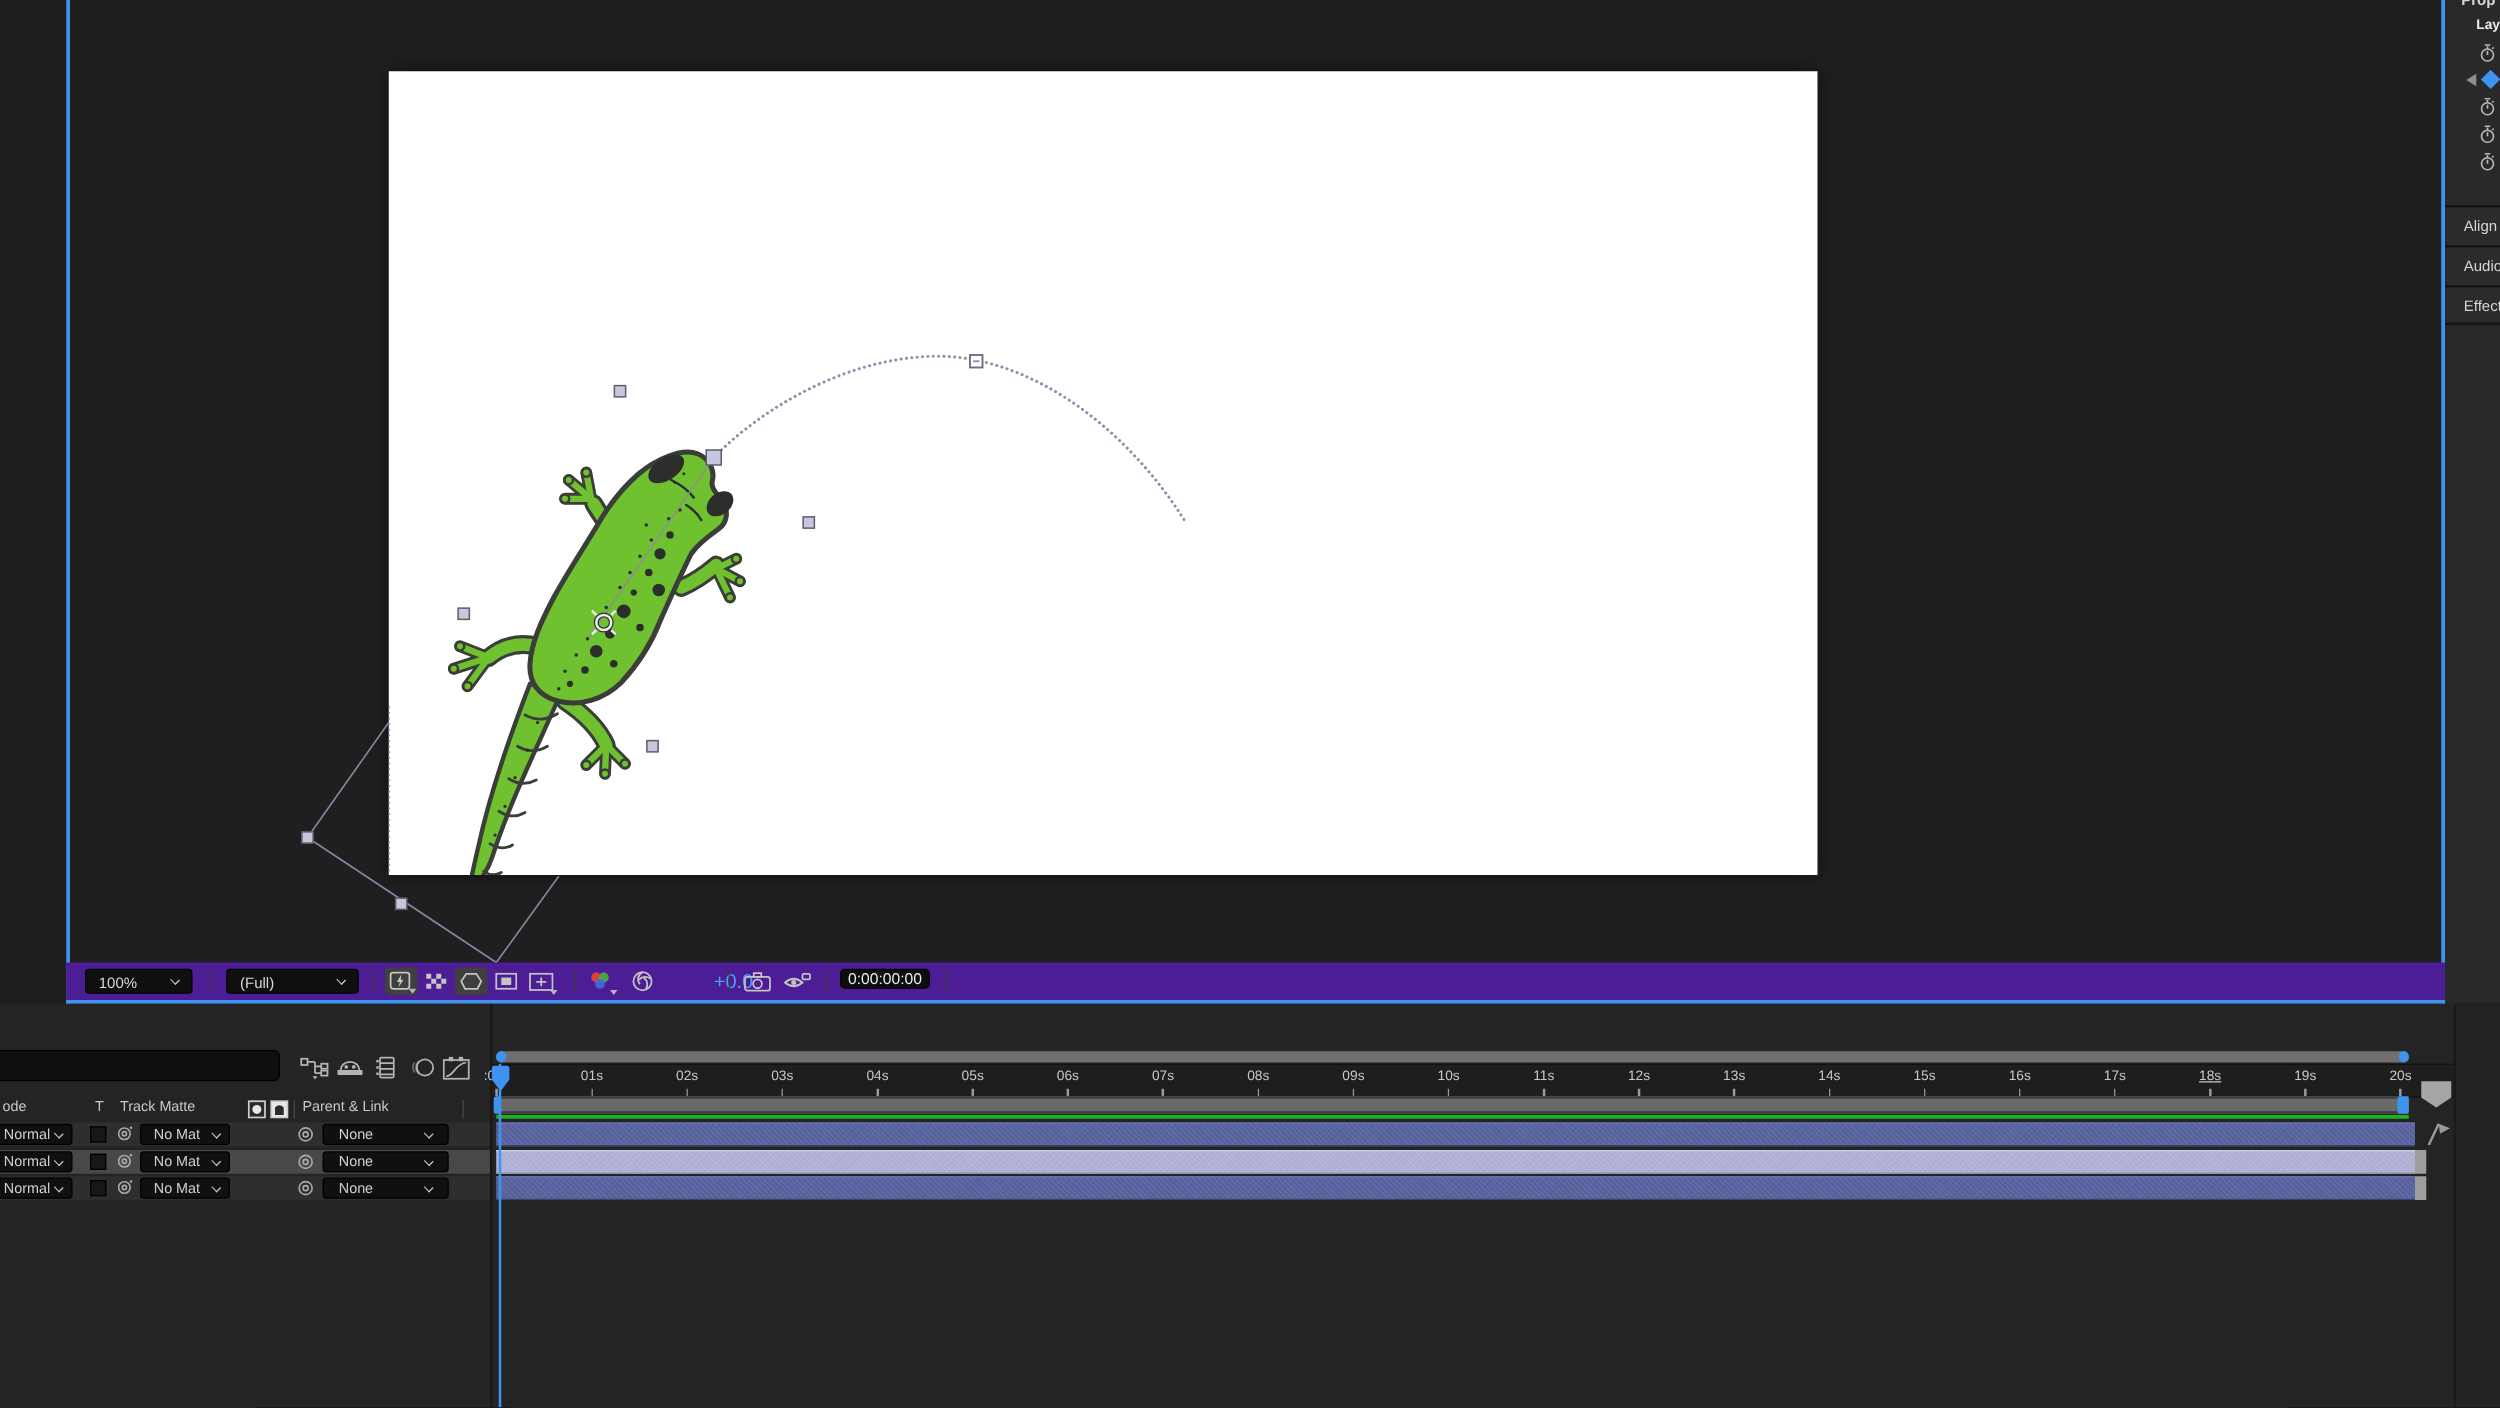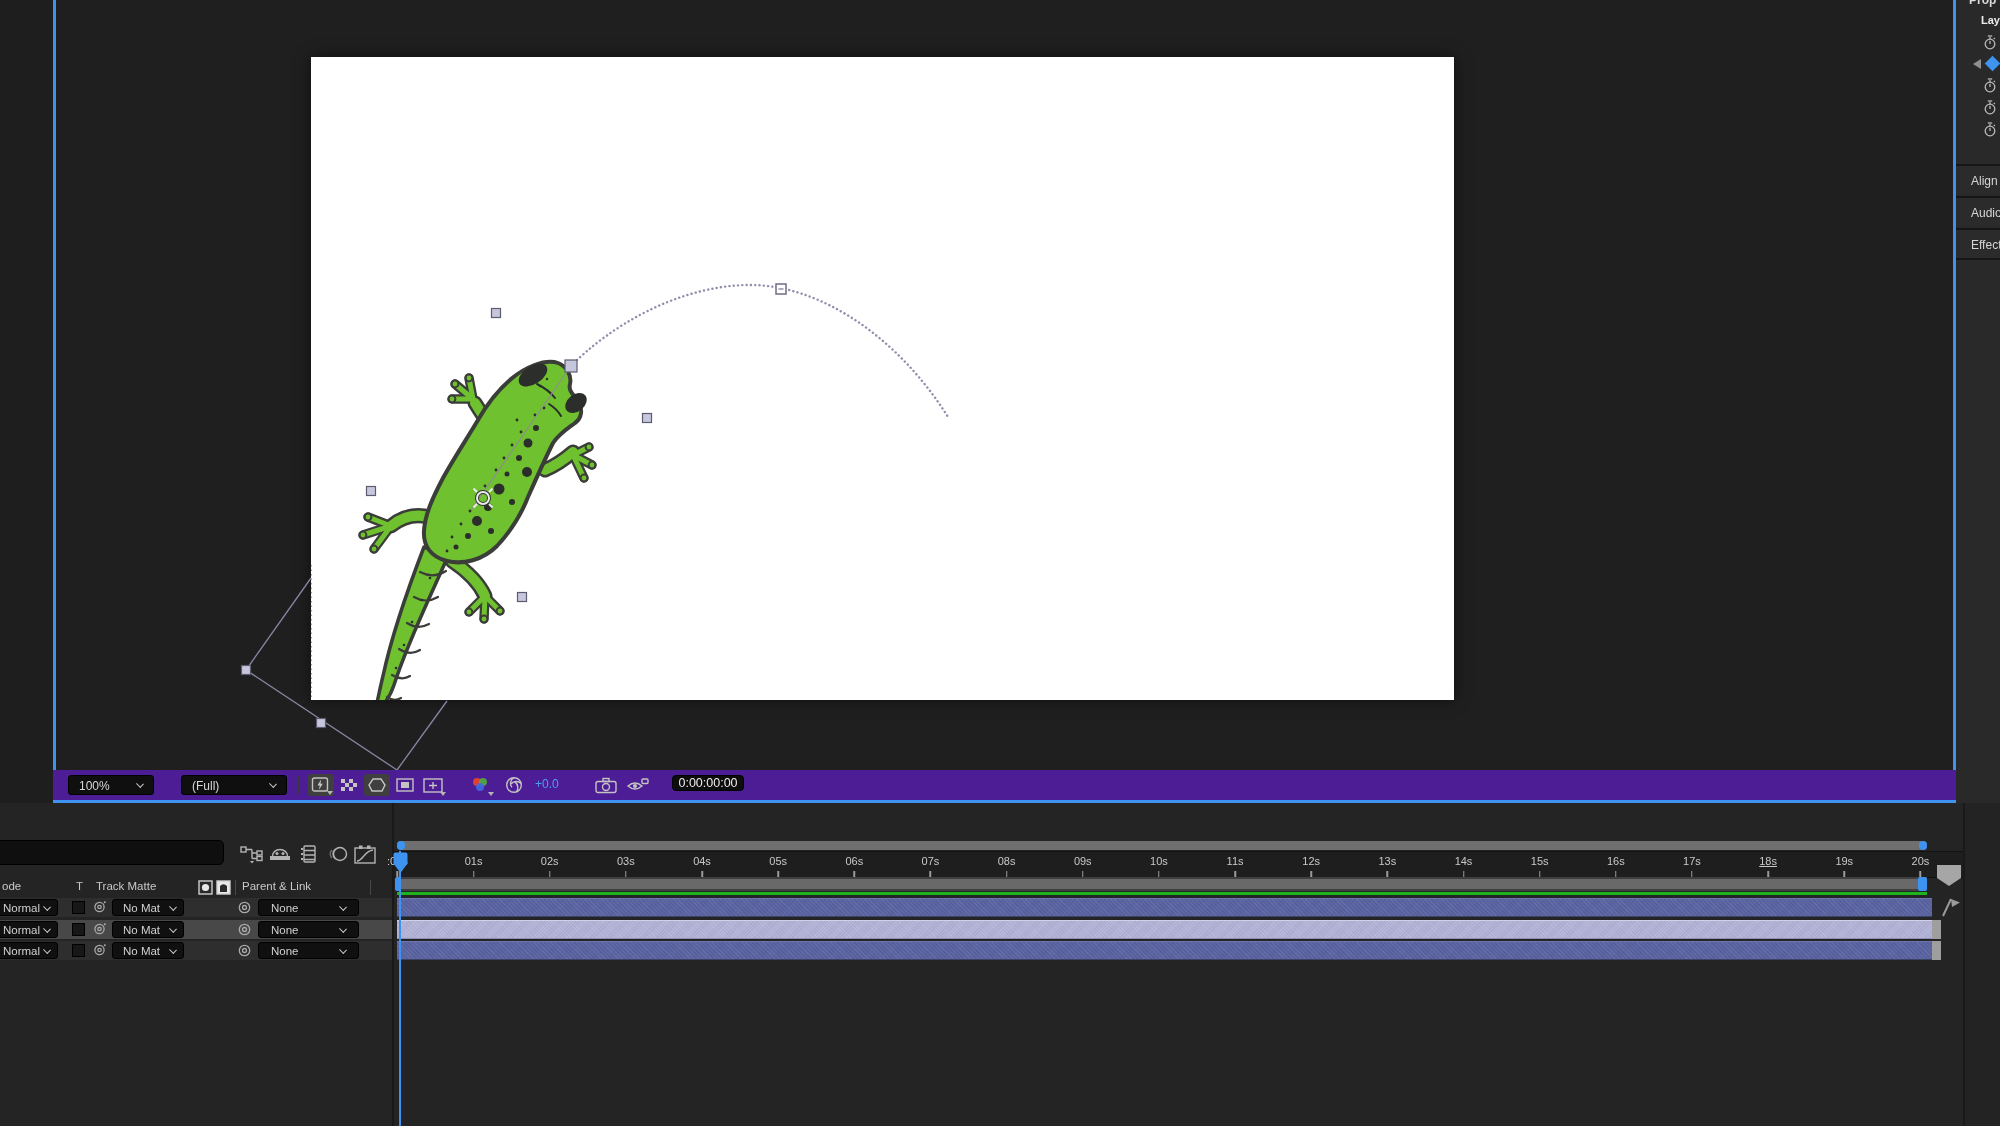--- a/index.html
+++ b/index.html
@@ -21,21 +21,21 @@
   
   .comp-toolbar { left:53px; top:770px; width:1903px; height:30px; background:#4c1d95; z-index:5; }
   .tb-box { position:absolute; top:5px; height:20px; background:#0f0f0f; border:1px solid #000; border-radius:3px; color:#d8d8d8; font-size:12px; line-height:18px; }
   .tb-box .lbl { position:absolute; left:10px; top:1px; }
   .chev { position:absolute; width:6px; height:6px; border-right:1.6px solid #c9c9c9; border-bottom:1.6px solid #c9c9c9; transform:rotate(45deg) scaleY(.85); }
   .tb-sep { position:absolute; top:6px; width:1px; height:18px; background:#3a3a3a; }
   .tb-icon { position:absolute; top:4px; width:26px; height:22px; display:flex; align-items:center; justify-content:center; border-radius:3px; }
   .tb-icon.pressed { background:#3f3f3f; }
   .tb-icon svg { stroke:#c4c4c4; fill:none; stroke-width:1.4; }
   .tri-dn { position:absolute; width:0; height:0; border-left:3px solid transparent; border-right:3px solid transparent; border-top:4px solid #b5b5b5; }
-  .exposure-val { position:absolute; top:7px; color:#4aa0f2; font-size:12px; }
+  .exposure-val { position:absolute; top:7px; color:#4aa0f2; font-size:16px;margin-left:36px; }
   .timecode-box { position:absolute; top:5px; height:16px; background:#0d0d0d; border:1px solid #000; border-radius:4px; color:#ececec; font-size:12.5px; text-align:center; }
 
   
   .pf-search { left:-14px; top:73px; width:44px; height:27px; background:#0e0e0e; border:1px solid #000; border-radius:6px; }
   .pf-colheader { left:0; top:106px; width:50px; height:24px; background:#2f2f2f; border-bottom:1px solid #3e3e3e; color:#c4c4c4; font-size:11px; line-height:24px; }
   .pf-value { left:1px; top:134px; color:#d5d5d5; font-size:13px; }
   .pf-divider { left:0; top:162px; width:53px; height:1px; background:#1a1a1a; }
 
   
   .pp-clip-title { left:13px; top:-7px; color:#d8d8d8; font-size:12px; font-weight:bold; }

